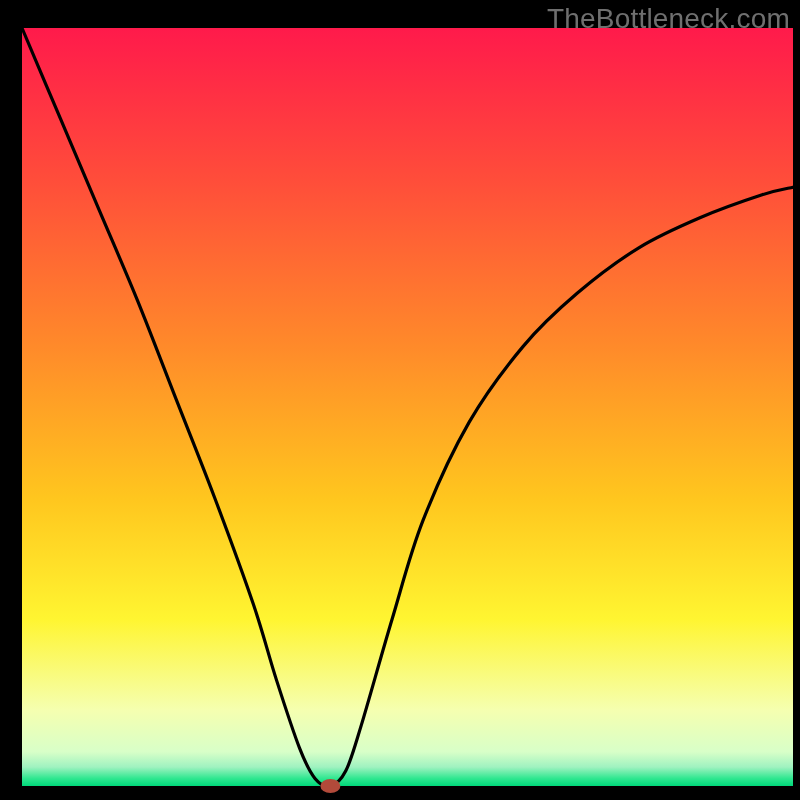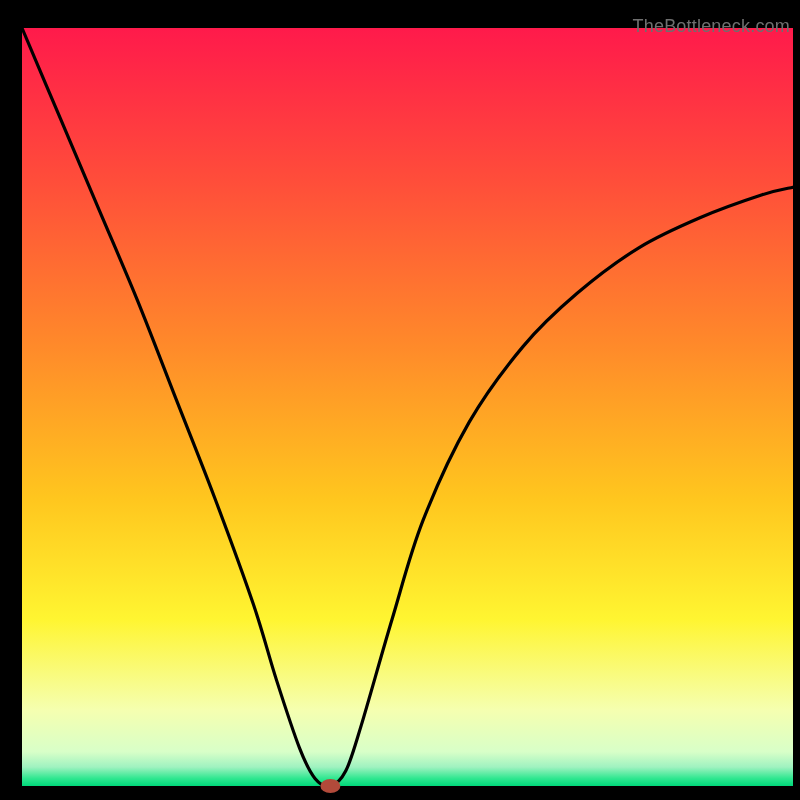--- a/index.html
+++ b/index.html
@@ -12,24 +12,24 @@
     font-family: Arial, Helvetica, sans-serif;
   }
   .stage {
     position: relative;
     width: 800px;
     height: 800px;
     background: #000;
   }
   .watermark {
     position: absolute;
-    top: 16px;
+    top: 3px;
     right: 10px;
     color: #6f6f6f;
-    font-size: 18px;
+    font-size: 28px;
     font-weight: 500;
     letter-spacing: 0.2px;
     z-index: 5;
   }
   svg {
     position: absolute;
     top: 0;
     left: 0;
   }
 </style>

